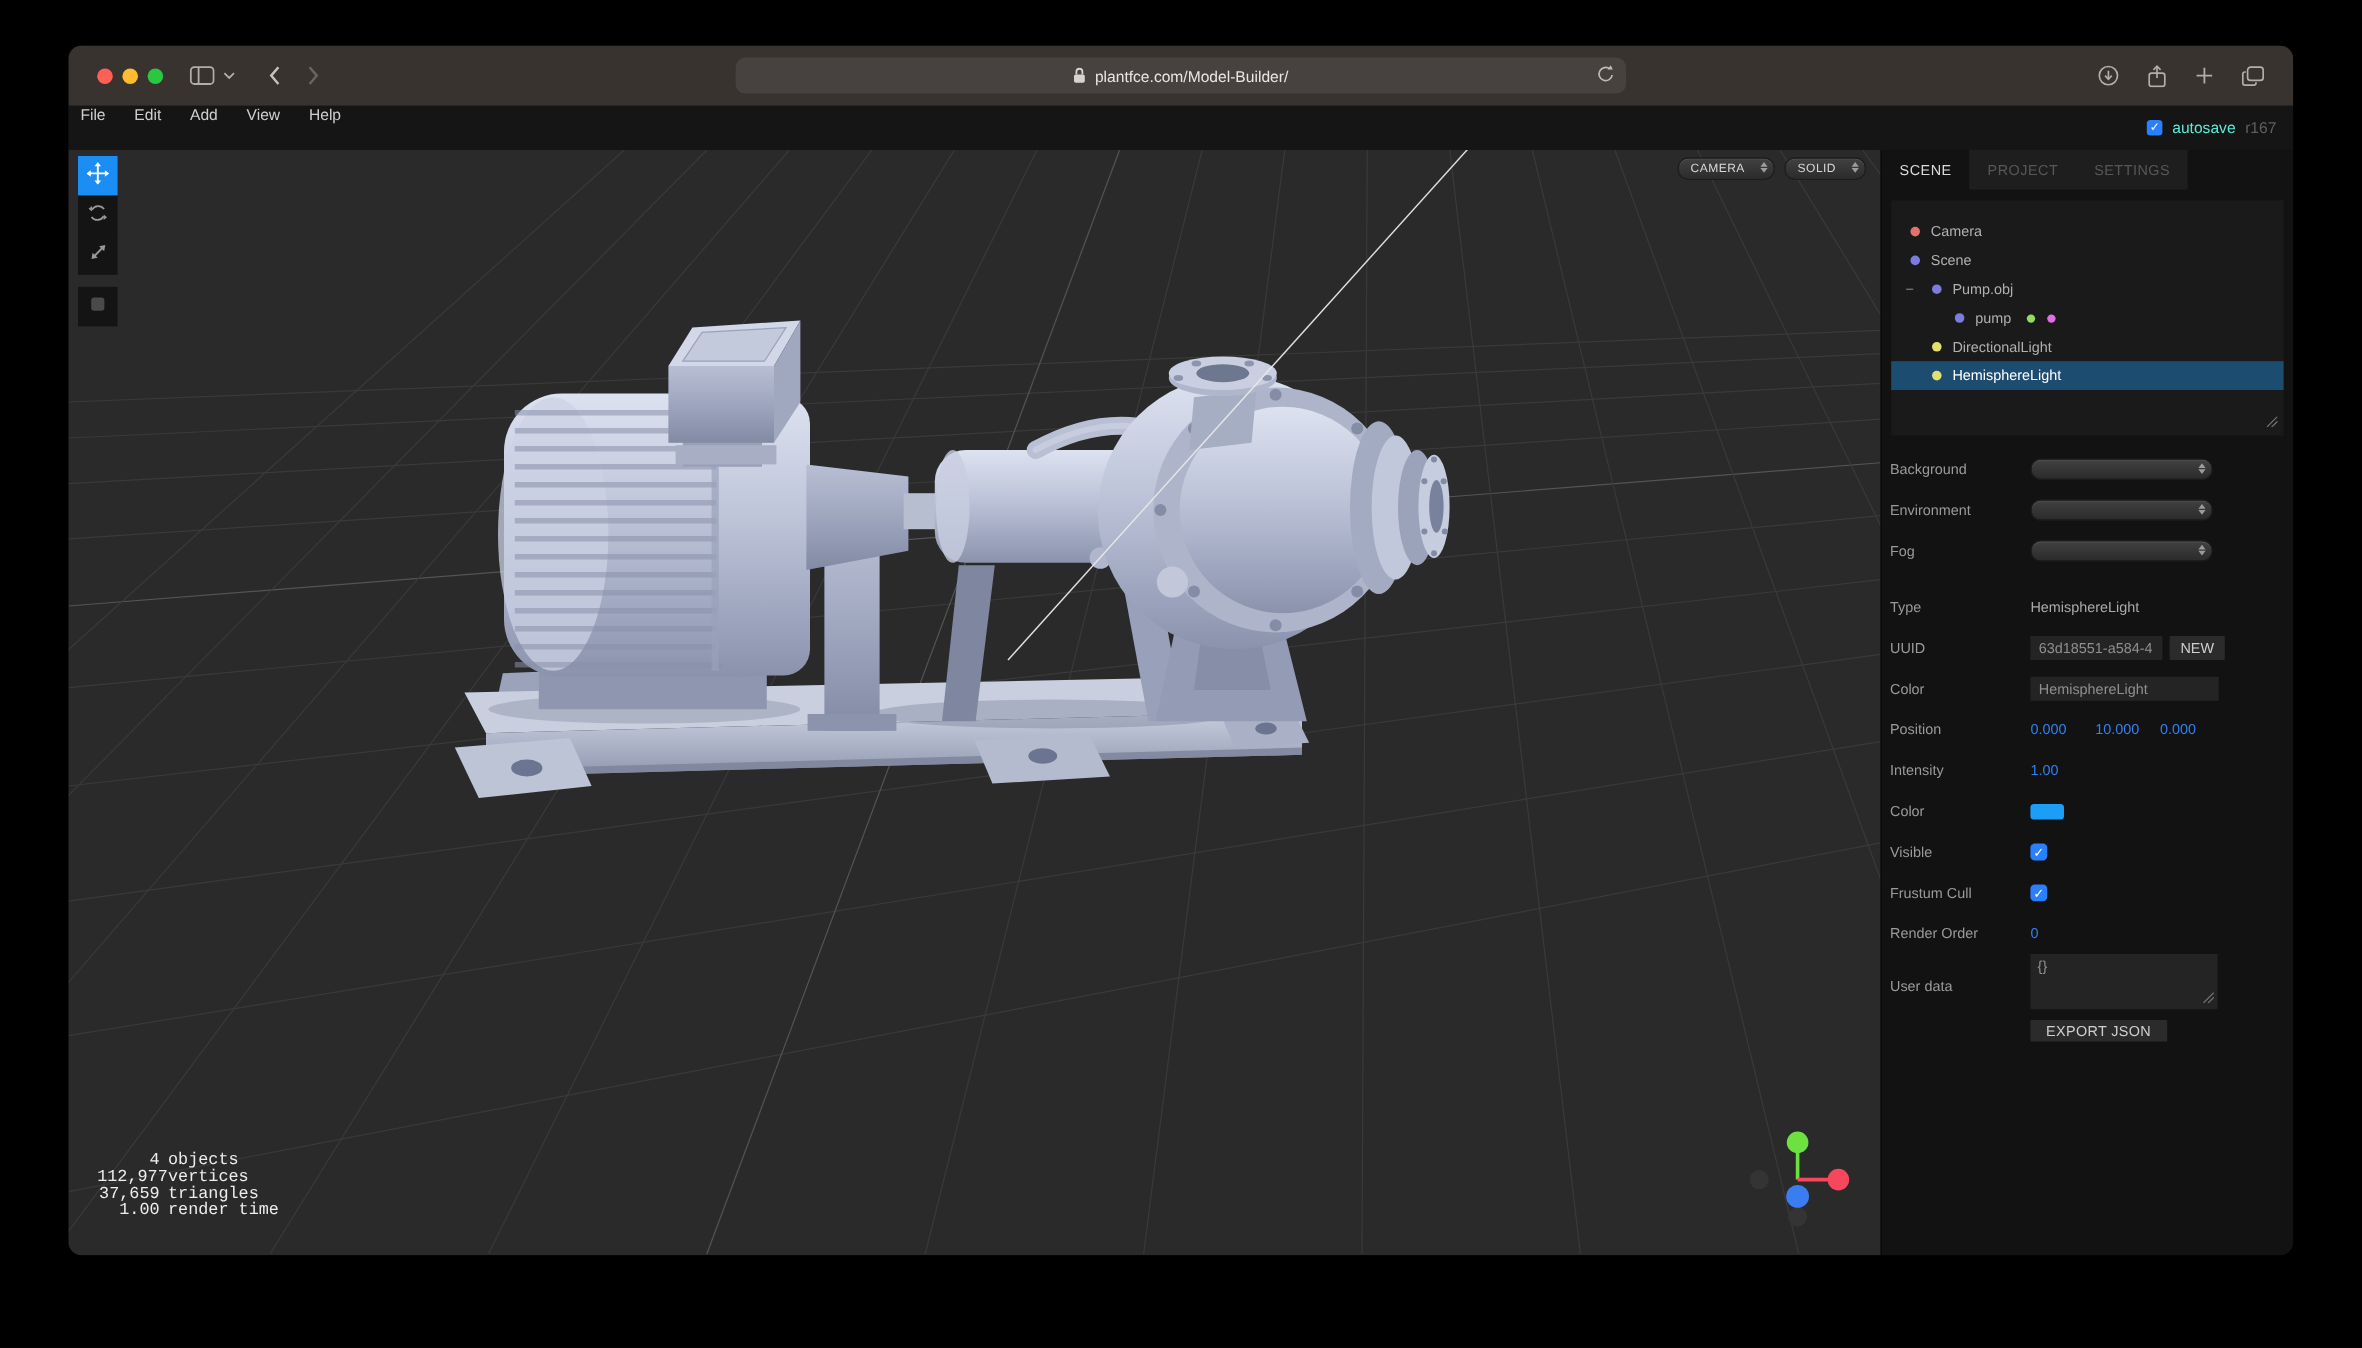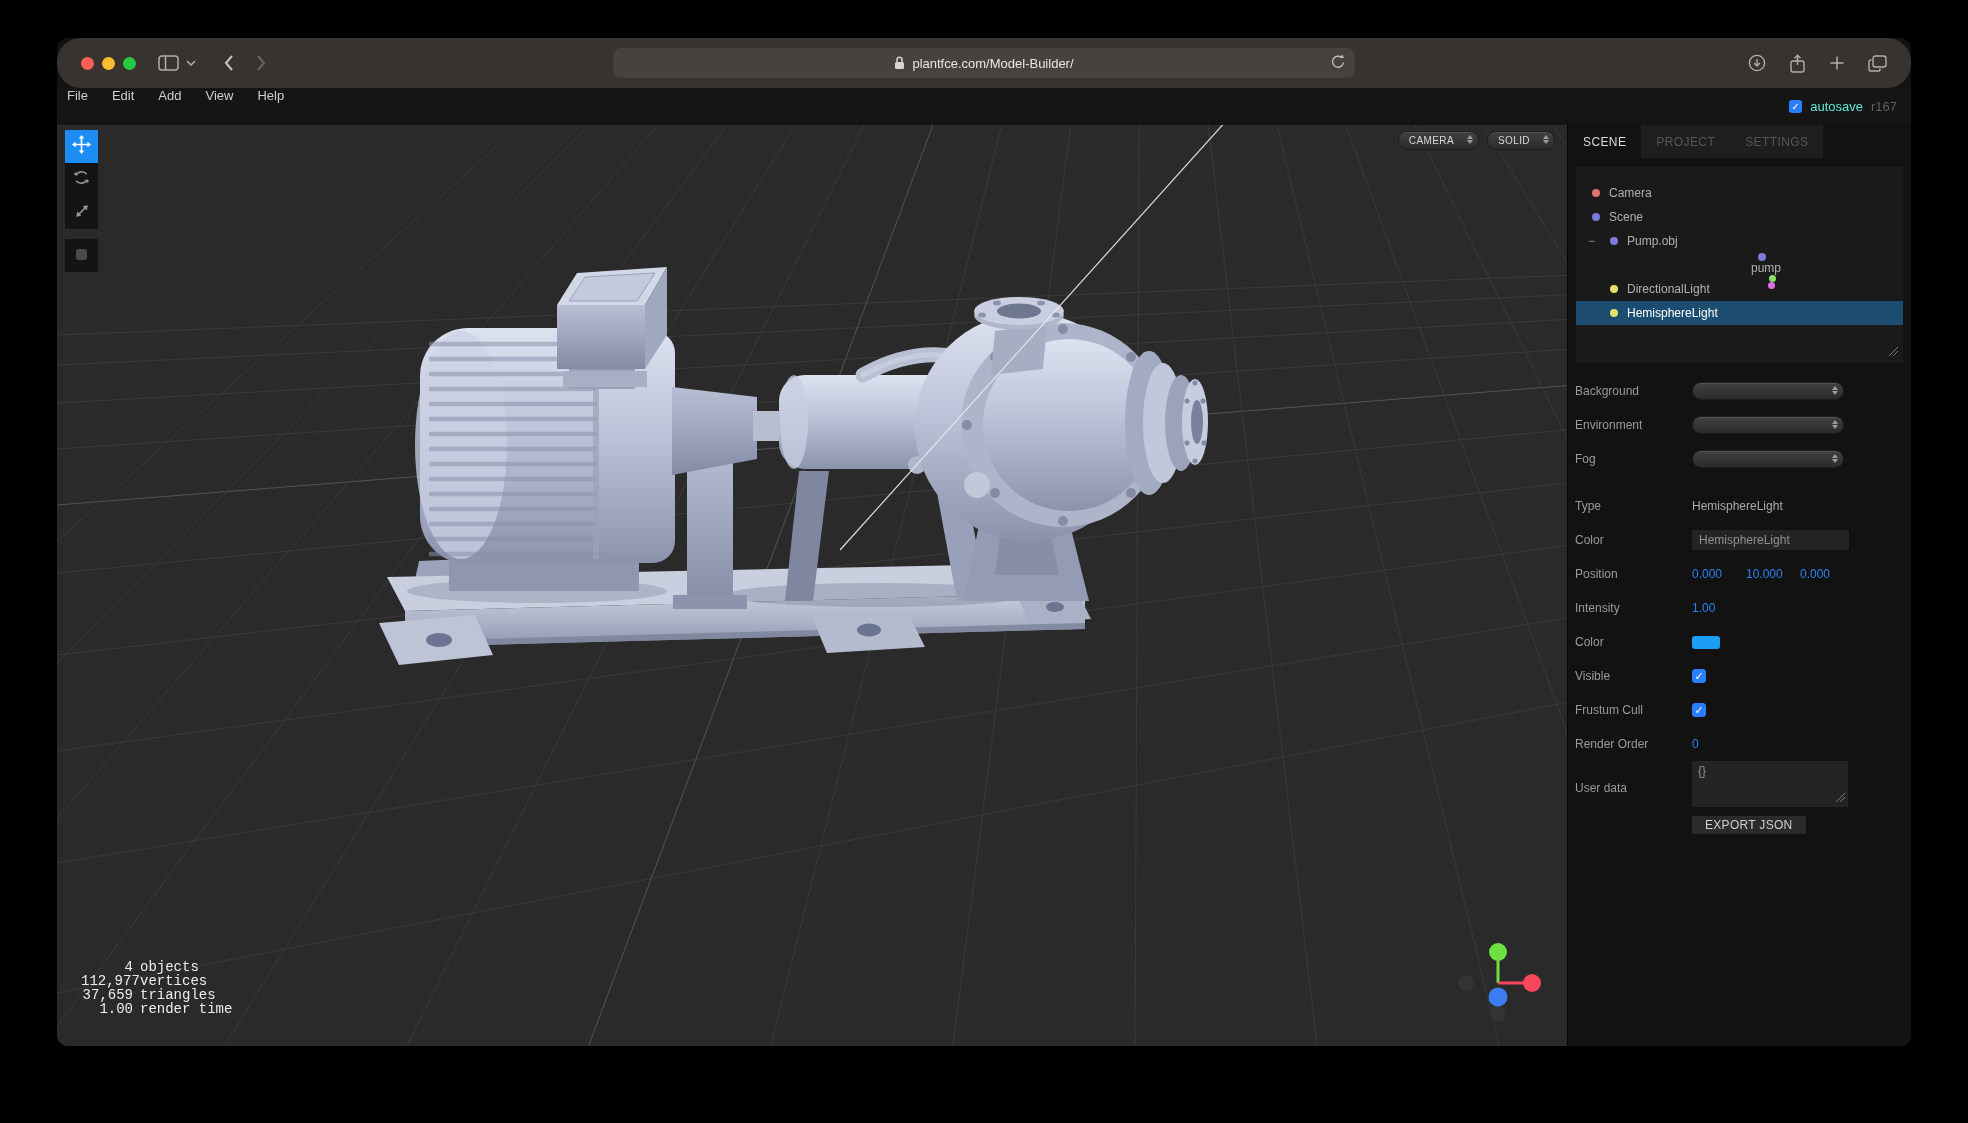--- a/index.html
+++ b/index.html
@@ -5,21 +5,21 @@
   * { margin:0; padding:0; box-sizing:border-box; }
   html,body { background:#000; }
   .screen { position:relative; width:1968px; height:1123px; background:#000; overflow:hidden;
             font-family:"Liberation Sans","DejaVu Sans",sans-serif; }
   .window { position:absolute; left:57px; top:38px; width:1854px; height:1008px;
             border-radius:11px; overflow:hidden; background:#121212;
             box-shadow:0 30px 80px rgba(0,0,0,.85); display:flex; flex-direction:column; }
 
   
   .chrome { height:50px; flex:0 0 auto; background:#38332f; position:relative;
-            display:flex; align-items:center;border-radius:24px; }
+            display:flex; align-items:center; }
   .lights { display:flex; gap:8px; margin-left:24px; }
   .light { width:13px; height:13px; border-radius:50%; }
   .chrome-ico { display:flex; align-items:center; justify-content:center; color:#b3aea9; }
   .sidebar-group { margin-left:22px; display:flex; align-items:center; gap:7px; }
   .nav-back { margin-left:28px; } .nav-fwd { margin-left:22px; }
   .urlbar { position:absolute; left:50%; transform:translateX(-50%); top:10px;
             width:742px; height:30px; background:#474240; border-radius:8px;
             display:flex; align-items:center; justify-content:center;
             color:#e8e6e3; font-size:13px; }
   .urlbar .lock { margin-right:7px; display:flex; }
@@ -68,21 +68,21 @@
   .ptab { display:flex; align-items:center; padding:0 15px; background:#1e1e1e;
           color:#575757; letter-spacing:.4px; }
   .ptab.active { background:#121212; color:#dcdcdc; }
 
   .outliner { margin:9px 8px 0 8px; height:196px; flex:0 0 auto; background:#1a1a1a;
               position:relative; padding-top:14px; }
   .orow { height:24px; display:flex; align-items:center; position:relative; color:#b0b0b0; }
   .orow .dot { width:8px; height:8px; border-radius:50%; margin-right:9px; flex:0 0 auto; }
   .orow .mini-dot { width:7px; height:7px; border-radius:50%; margin-left:13px; flex:0 0 auto; }
   .orow .mini-dot + .mini-dot { margin-left:10px; }
-  .ind-a { padding-left:16px; } .ind-b { padding-left:34px; } .ind-c { padding-left:53px;flex-direction:column; }
+  .ind-a { padding-left:16px; } .ind-b { padding-left:34px; } .ind-c { padding-left:53px; }
   .collapser { position:absolute; left:12px; color:#8d8d8d; }
   .orow.selected { color:#fff; }
   .grip { position:absolute; right:5px; bottom:4px; }
 
   .select-rows { padding-top:11px; flex:0 0 auto; }
   .srow { height:34px; display:flex; align-items:center; padding-left:7px; }
   .plabel { width:117px; flex:0 0 auto; }
   .panel .mac-select.empty { width:152px; height:18px; padding:0; }
 
   .objtabs { margin-top:15px; }
@@ -498,20 +498,25 @@
           </div>
         </div>
 
 
         <div class="props">
           <div class="prow">
             <span class="plabel">Type</span>
             <span class="pstatic">HemisphereLight</span>
           </div>
           <div class="prow">
+            <span class="plabel">UUID</span>
+            <span class="tinput uuid-input">63d18551-a584-4</span>
+            <span class="btn new-btn">NEW</span>
+          </div>
+          <div class="prow">
             <span class="plabel">Color</span>
             <span class="tinput name-input">HemisphereLight</span>
           </div>
           <div class="prow">
             <span class="plabel">Position</span>
             <span class="num">0.000</span>
             <span class="num">10.000</span>
             <span class="num">0.000</span>
           </div>
           <div class="prow">

